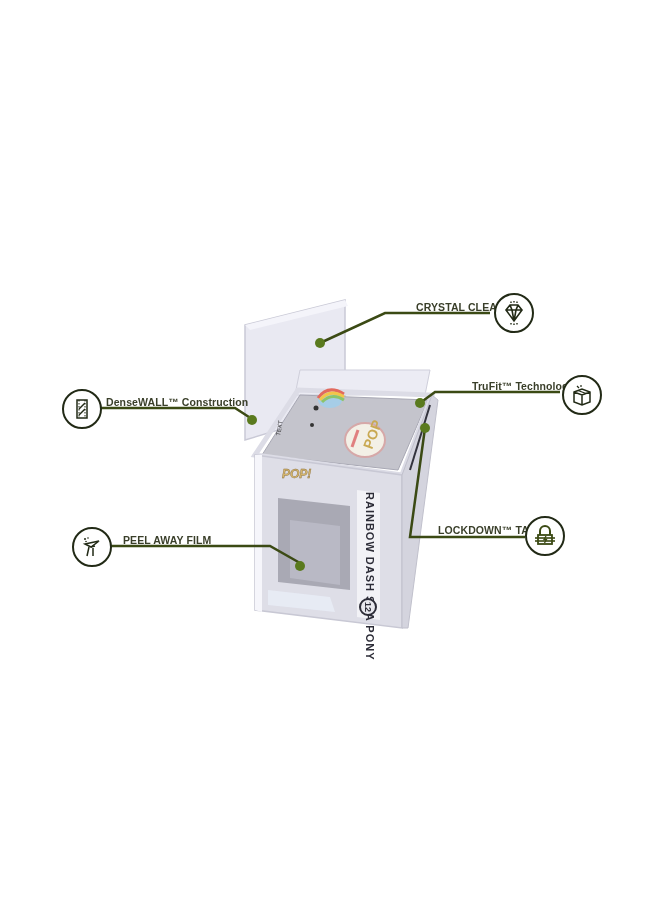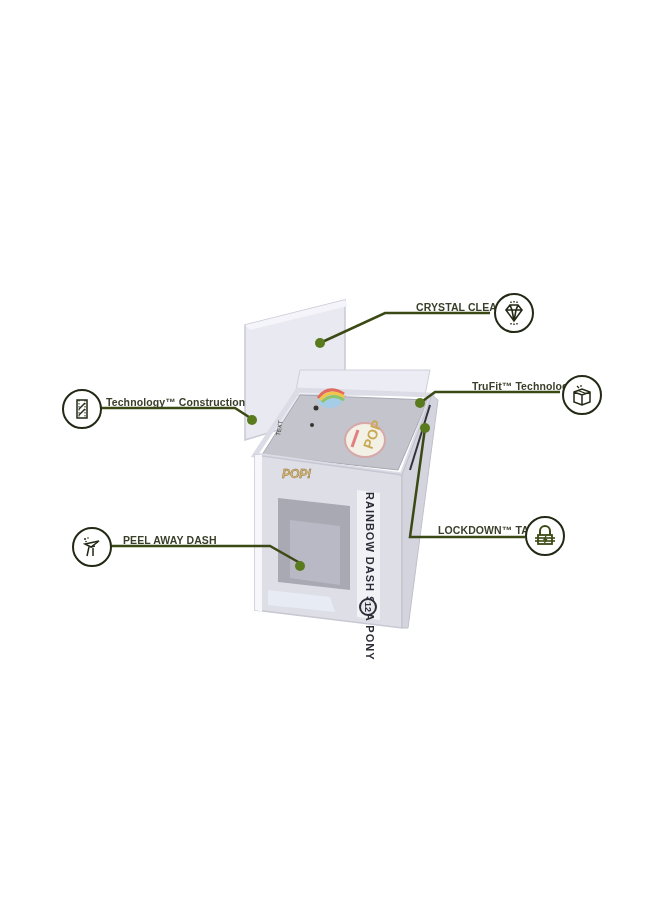--- a/index.html
+++ b/index.html
@@ -112,32 +112,32 @@
 
   <div class="icon" style="left:62px; top:389px;">
     <svg viewBox="0 0 26 26">
         <rect x="8" y="4" width="10" height="18" fill="none" stroke="#222a16" stroke-width="1.5"></rect>
       <line x1="10" y1="4" x2="10" y2="22" stroke="#222a16" stroke-width="1" stroke-dasharray="1.5,1.5"></line>
       <line x1="16" y1="4" x2="16" y2="22" stroke="#222a16" stroke-width="1" stroke-dasharray="1.5,1.5"></line>
       <line x1="16" y1="7" x2="10" y2="13" stroke="#222a16" stroke-width="1.4"></line>
         <line x1="16" y1="13" x2="10" y2="19" stroke="#222a16" stroke-width="1.4"></line>
       </svg>
   </div>
-  <div class="label" style="left:106px; top:396px;">Technology™ Construction</div>
+  <div class="label" style="left:106px; top:396px;">DenseWALL™ Construction</div>
 
   <div class="icon" style="left:72px; top:527px;">
     <svg viewBox="0 0 26 26">
         <path d="M6,10 L20,7 L12,13 Z" fill="none" stroke="#222a16" stroke-width="1.5"></path>
       <path d="M10,13 L8,22 M14,14 L14,22 M12,13 L16,12" stroke="#222a16" stroke-width="1.5" fill="none"></path>
       <circle cx="6" cy="5" r="1" fill="#222a16"></circle>
         <circle cx="9" cy="4" r="0.8" fill="#222a16"></circle>
         <circle cx="7" cy="7.5" r="0.8" fill="#222a16"></circle>
       </svg>
   </div>
-  <div class="label" style="left:123px; top:534px;">PEEL AWAY DASH</div>
+  <div class="label" style="left:123px; top:534px;">PEEL AWAY FILM</div>
 
   <div class="label" style="left:438px; top:524px;">LOCKDOWN™ TAB</div>
   <div class="icon" style="left:525px; top:516px;">
     <svg viewBox="0 0 26 26">
         <path d="M8,12 V8 a5,5 0 0 1 10,0 V12" fill="none" stroke="#3b4a14" stroke-width="2"></path>
       <rect x="6" y="12" width="14" height="9" fill="none" stroke="#3b4a14" stroke-width="1.8"></rect>
       <line x1="3" y1="15" x2="23" y2="15" stroke="#3b4a14" stroke-width="1.6"></line>
         <line x1="3" y1="18" x2="23" y2="18" stroke="#3b4a14" stroke-width="1.6"></line>
       <path d="M14,13 L12,16.5 H14.5 L12.5,20" stroke="#3b4a14" stroke-width="1.3" fill="none"></path>
       </svg>

